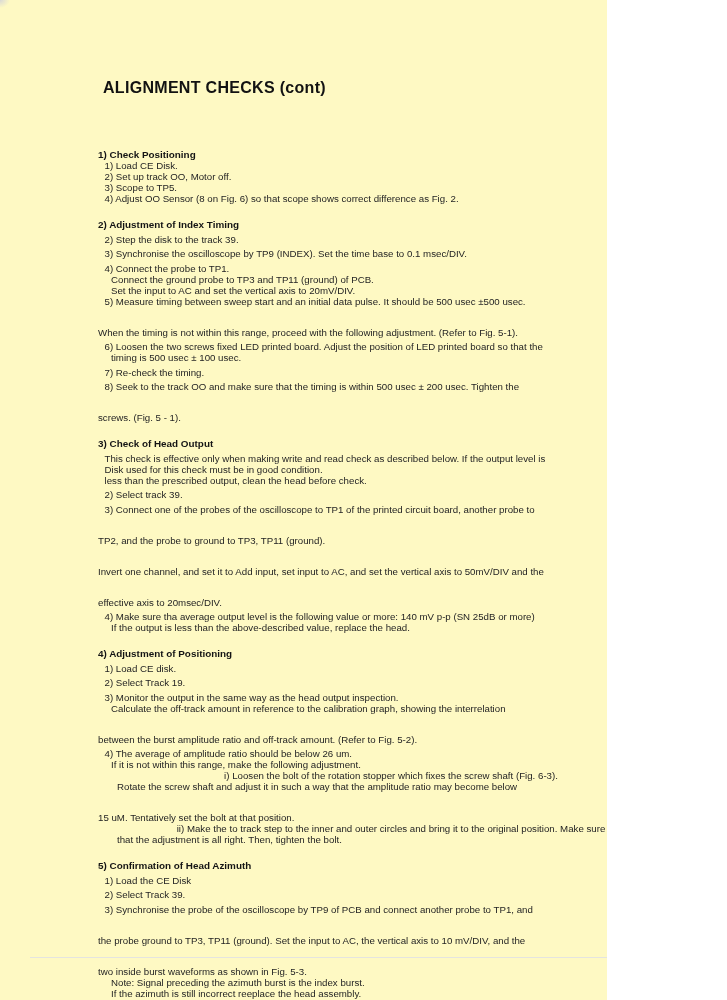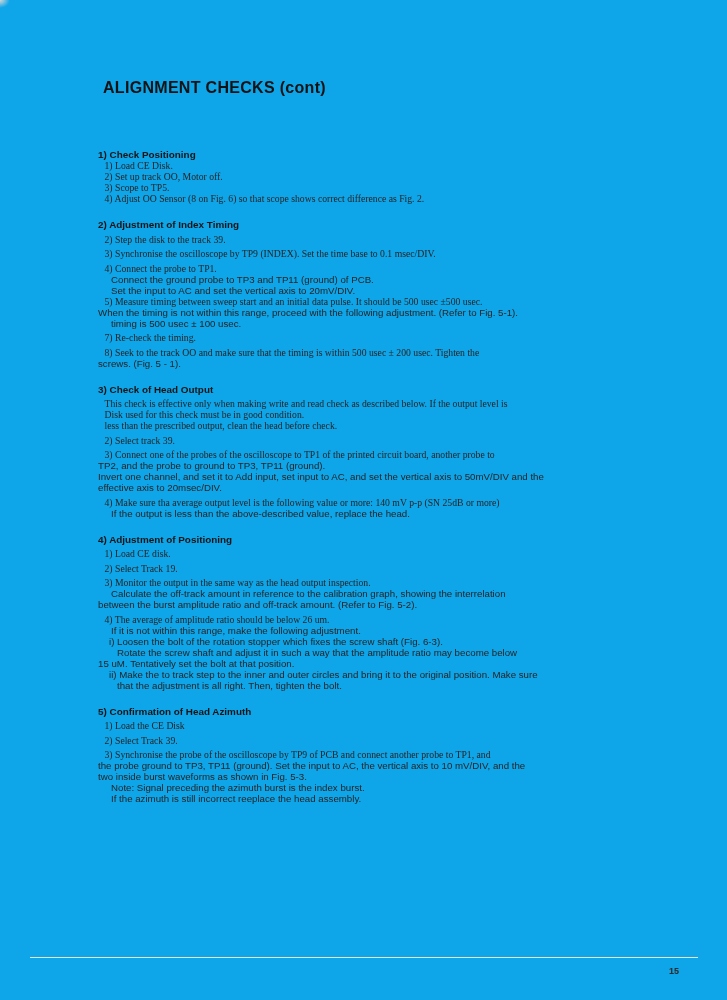--- a/index.html
+++ b/index.html
@@ -1,19 +1,19 @@
 <!DOCTYPE html>
 <html><head>
 <meta charset="utf-8">
 <style>
   html,body{margin:0;padding:0;background:#ffffff;}
   .page{
     position:relative;
-    width:727px;height:1000px;
-    background:#0ea5e9;
+    width:607px;height:1000px;
+    background:#fef9c3;
     overflow:hidden;
     font-family:"Liberation Sans","DejaVu Sans",sans-serif;
     color:#1e1e1e;
     -webkit-font-smoothing:antialiased;
   }
   .title{
     position:absolute;left:103px;top:79px;margin:0;
     font-size:16px;font-weight:700;letter-spacing:0.3px;color:#121212;
     white-space:nowrap;
   }
@@ -24,24 +24,24 @@
   .sec{margin-top:15px;}
   .sec:first-child{margin-top:0;}
   .sec-head{
     font-weight:700;font-size:9.9px;line-height:11px;color:#141414;
     white-space:nowrap;
   }
   .line{
     line-height:11px;white-space:nowrap;color:#242424;
   }
   .line.gap{margin-top:3.5px;}
-  .ind0{margin-left:0px;}
-  .ind1{margin-left:6.5px;font-family:Liberation Serif, serif;}
+  .ind0{margin-left:0px;margin-top:20px;}
+  .ind1{margin-left:6.5px;}
   .ind2{margin-left:13px;}
-  .ind3{margin-left:11px;}
+  .ind3{margin-left:11px;text-align:center;}
   .ind4{margin-left:19px;}
   .bottom-rule{
     position:absolute;left:30px;top:957px;width:668px;height:1px;
     background:#e4e4e0;
   }
   .page-number{
     position:absolute;left:669px;top:966px;
     font-size:9px;font-weight:700;color:#2a2a2a;
   }
   .corner-smudge{
@@ -65,20 +65,21 @@
       </section>
       <section class="sec">
         <div class="sec-head">2) Adjustment of Index Timing</div>
         <div class="line ind1 gap">2) Step the disk to the track 39.</div>
         <div class="line ind1 gap">3) Synchronise the oscilloscope by TP9 (INDEX). Set the time base to 0.1 msec/DIV.</div>
         <div class="line ind1 gap">4) Connect the probe to TP1.</div>
         <div class="line ind2">Connect the ground probe to TP3 and TP11 (ground) of PCB.</div>
         <div class="line ind2">Set the input to AC and set the vertical axis to 20mV/DIV.</div>
         <div class="line ind1">5) Measure timing between sweep start and an initial data pulse. It should be 500 usec ±500 usec.</div>
         <div class="line ind0">When the timing is not within this range, proceed with the following adjustment. (Refer to Fig. 5-1).</div>
+        <div class="line ind1 gap">6) Loosen the two screws fixed LED printed board. Adjust the position of LED printed board so that the</div>
         <div class="line ind2">timing is 500 usec ± 100 usec.</div>
         <div class="line ind1 gap">7) Re-check the timing.</div>
         <div class="line ind1 gap">8) Seek to the track OO and make sure that the timing is within 500 usec ± 200 usec. Tighten the</div>
         <div class="line ind0">screws. (Fig. 5 - 1).</div>
       </section>
       <section class="sec">
         <div class="sec-head">3) Check of Head Output</div>
         <div class="line ind1 gap">This check is effective only when making write and read check as described below. If the output level is</div>
         <div class="line ind1">Disk used for this check must be in good condition.</div>
         <div class="line ind1">less than the prescribed output, clean the head before check.</div>

